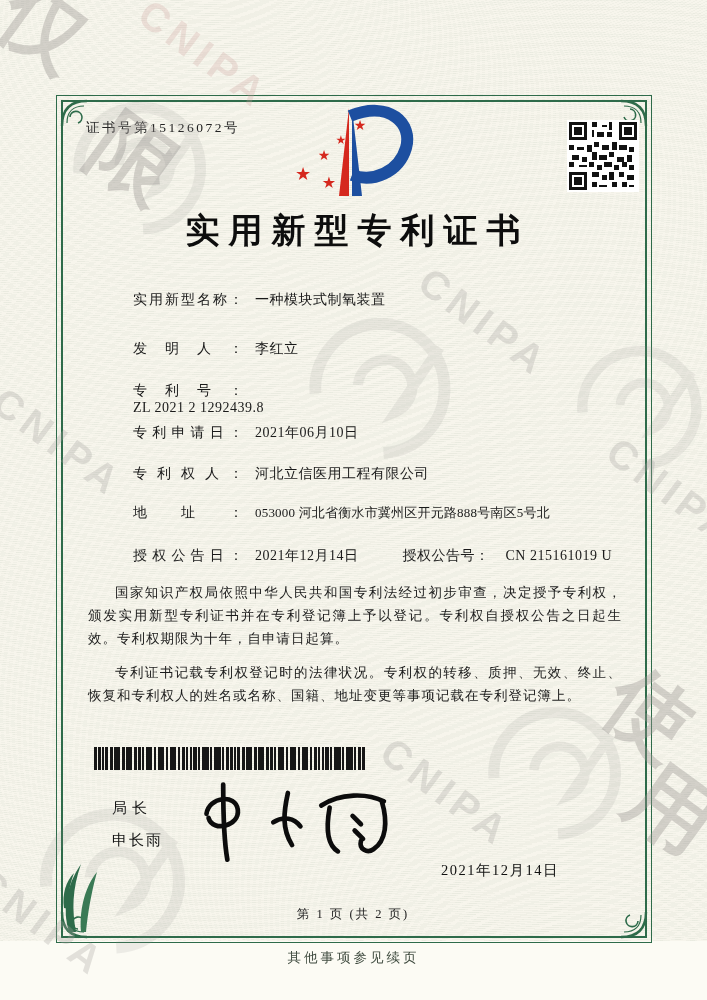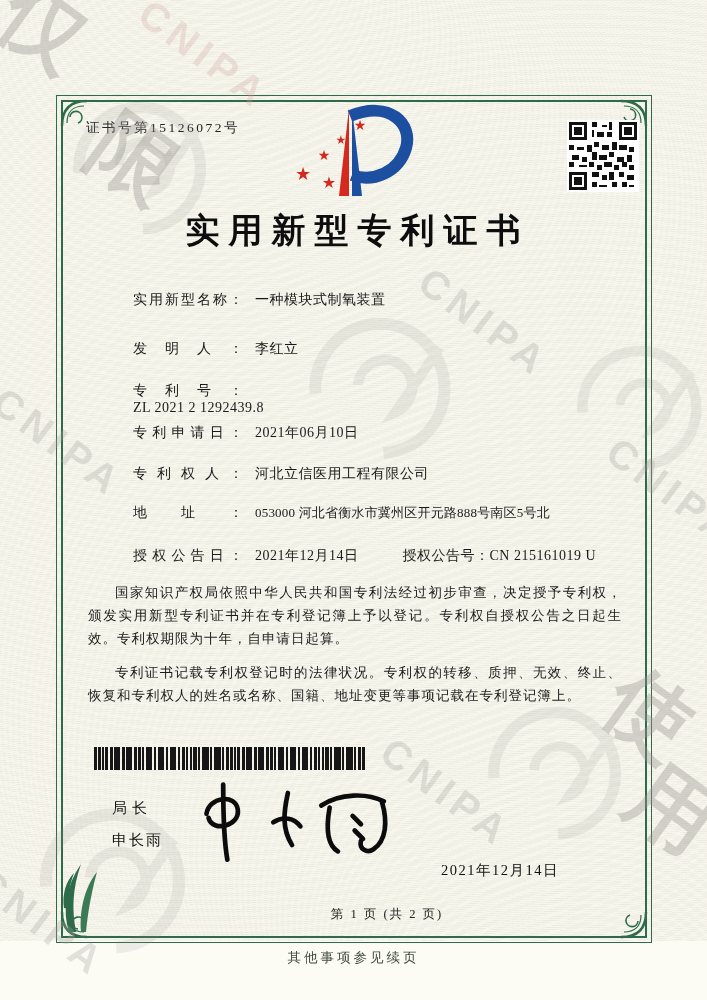--- a/index.html
+++ b/index.html
@@ -41,21 +41,21 @@
   .barcode{left:94px;top:747px;width:272px;height:23px;z-index:4;
     background-image:
       repeating-linear-gradient(90deg,#161616 0 2px,rgba(0,0,0,0) 2px 4px),
       repeating-linear-gradient(90deg,#161616 0 1px,rgba(0,0,0,0) 1px 6px),
       repeating-linear-gradient(90deg,#161616 0 3px,rgba(0,0,0,0) 3px 11px);
   }
   .officer-title{left:112px;top:799px;font-size:15px;letter-spacing:5px;color:#111;z-index:4;}
   .officer-name{left:112px;top:831px;font-size:15px;letter-spacing:2px;color:#111;z-index:4;}
   .signature{left:185px;top:770px;width:235px;height:96px;z-index:4;}
   .issue-date{left:441px;top:861px;font-size:14.5px;letter-spacing:1.5px;color:#111;z-index:4;}
-  .page-info{left:56px;top:906px;width:594px;text-align:center;font-size:12.5px;letter-spacing:2px;color:#222;z-index:4;padding-left:34px;}
+  .page-info{left:56px;top:906px;width:594px;text-align:center;font-size:12.5px;letter-spacing:2px;color:#222;z-index:4;}
   .footer-note{left:0;top:949px;width:707px;text-align:center;font-size:13.5px;letter-spacing:3px;color:#3e4a3e;z-index:4;}
   
   .wm{pointer-events:none;z-index:5;}
   .wm-char{font-size:84px;font-weight:bold;color:rgba(152,147,144,0.38);transform:rotate(36deg);line-height:1;}
   .wm-brand{font-size:40px;font-weight:bold;letter-spacing:6px;color:rgba(165,163,160,0.30);transform:rotate(37deg);white-space:nowrap;font-family:"Liberation Sans",sans-serif;}
   .wm-brand.pink{color:rgba(205,160,158,0.28);}
   .swirl{opacity:0.13;}
 </style>
 </head>
 <body>
@@ -194,21 +194,21 @@
   <span class="f-value">河北立信医用工程有限公司</span>
 </div>
 <div class="abs field-row addr" style="top:504px;">
   <span class="f-label">地址：</span>
   <span class="f-value">053000 河北省衡水市冀州区开元路888号南区5号北</span>
 </div>
 <div class="abs field-row" style="top:547px;">
   <span class="f-label">授权公告日：</span>
   <span class="f-value">2021年12月14日</span>
   <span class="f-label2">授权公告号：</span>
-  <span class="f-value" style="margin-left:0;">CN 215161019 U</span>
+  <span class="f-value" style="margin-left:16px;">CN 215161019 U</span>
 </div>
 
 <div class="abs paras">
   <p>国家知识产权局依照中华人民共和国专利法经过初步审查，决定授予专利权，颁发实用新型专利证书并在专利登记簿上予以登记。专利权自授权公告之日起生效。专利权期限为十年，自申请日起算。</p>
   <p>专利证书记载专利权登记时的法律状况。专利权的转移、质押、无效、终止、恢复和专利权人的姓名或名称、国籍、地址变更等事项记载在专利登记簿上。</p>
 </div>
 
 <div class="abs barcode"></div>
 
 <div class="abs officer-title">局长</div>

